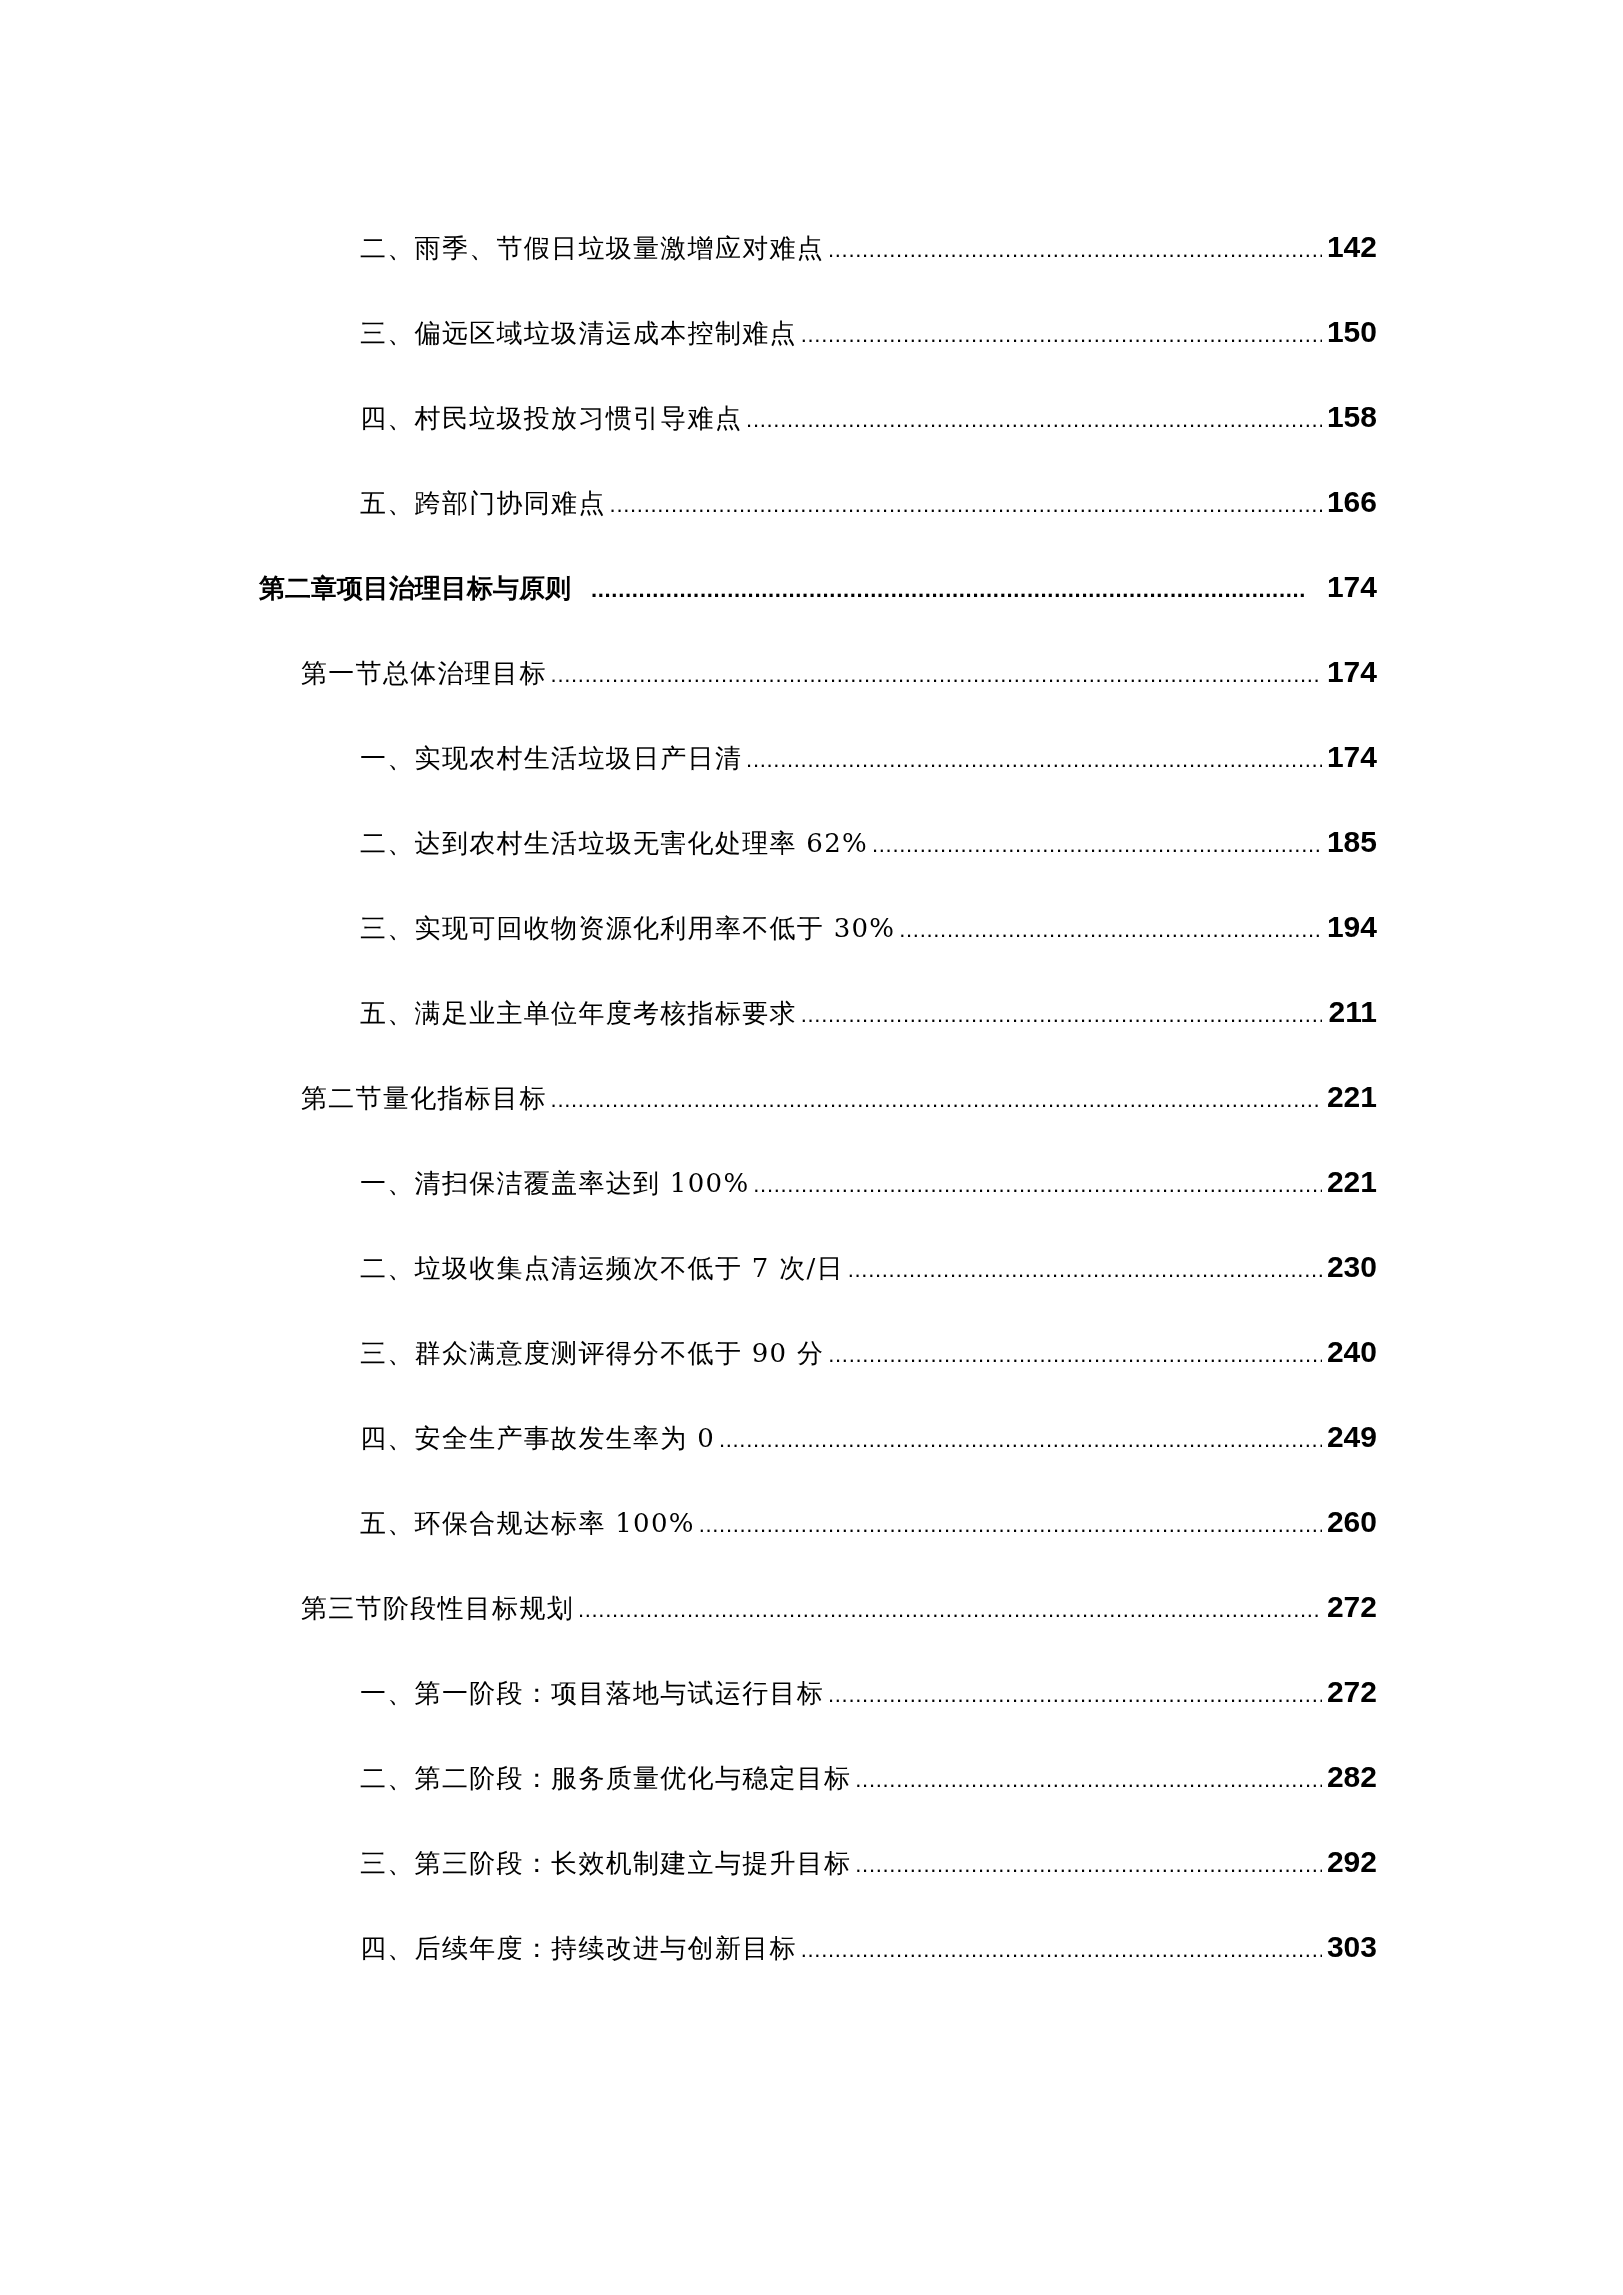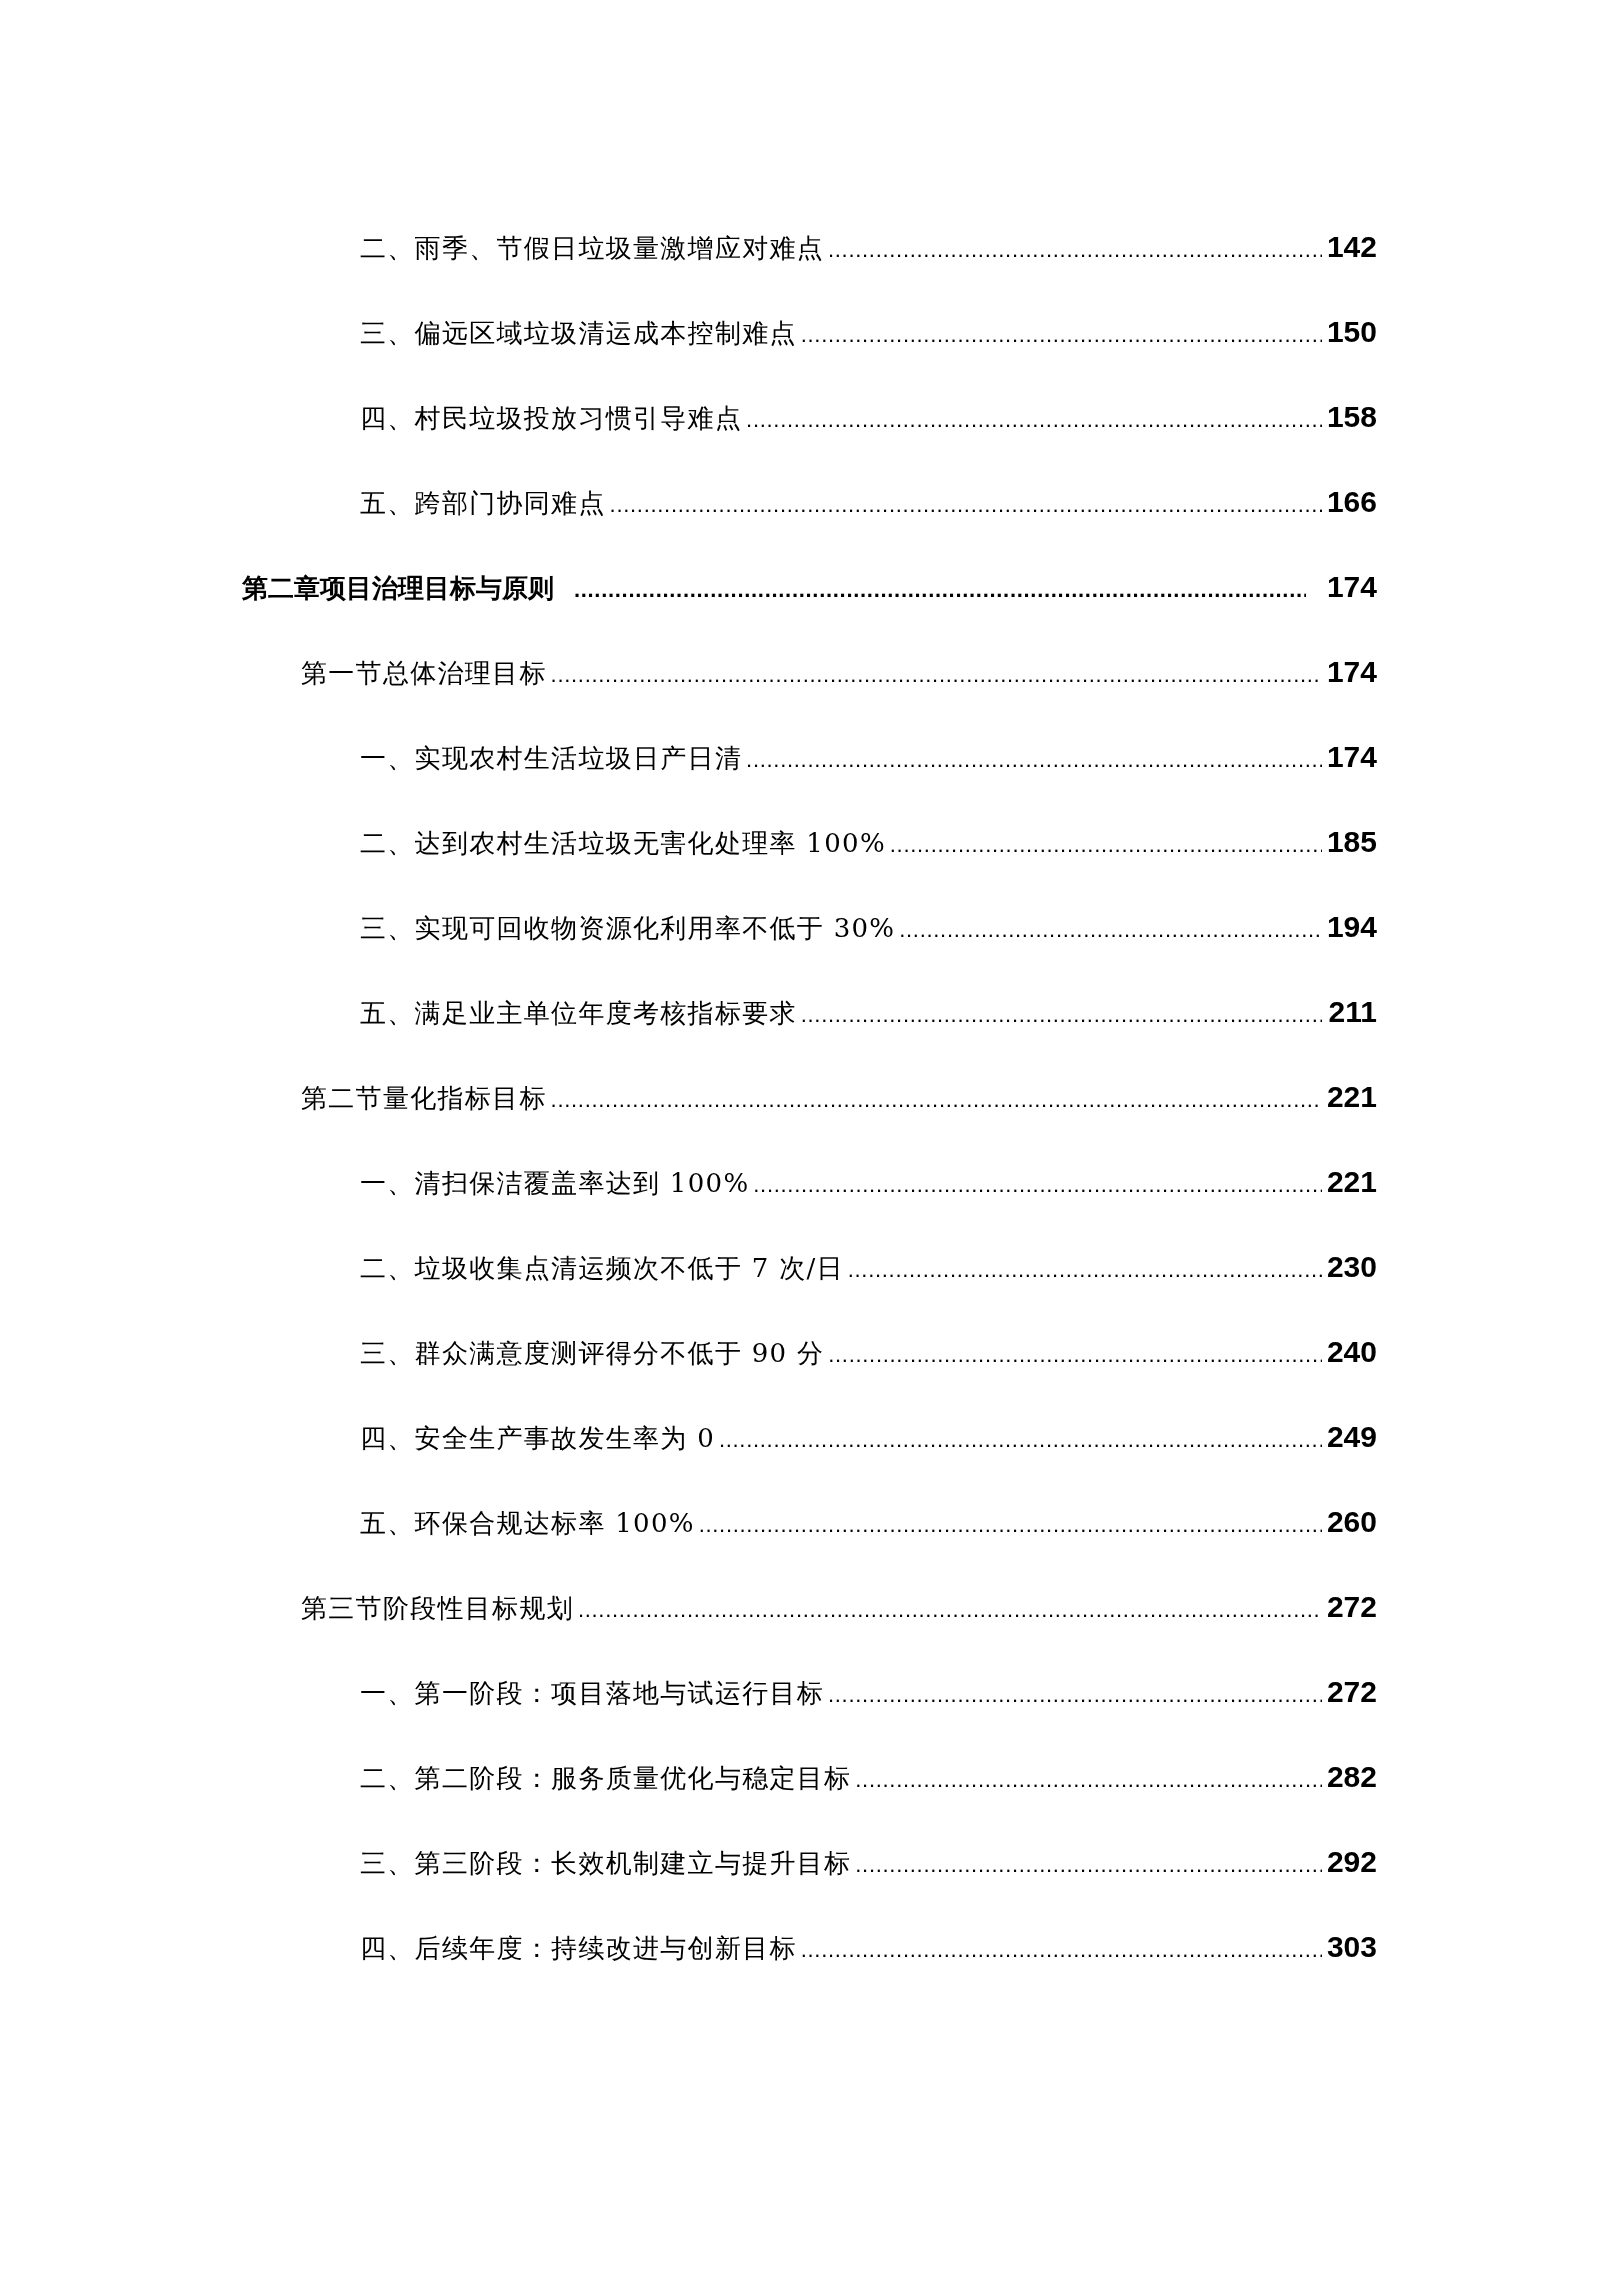--- a/index.html
+++ b/index.html
@@ -27,21 +27,21 @@
       display: flex;
       align-items: center;
     }
     .toc-line {
       position: absolute;
       right: 246px;
       display: flex;
       align-items: baseline;
       white-space: nowrap;
     }
-    .toc-row.level-1 .toc-line { left: 242px; gap: 16px; }
+    .toc-row.level-1 .toc-line { left: 259px; gap: 16px; }
     .toc-row.level-2 .toc-line { left: 301px; }
     .toc-row.level-3 .toc-line { left: 360px; }
     .toc-title {
       font-size: 26px;
       letter-spacing: 1.3px;
       flex: 0 0 auto;
     }
     .toc-row.level-1 .toc-title {
       font-weight: bold;
       letter-spacing: 0px;
@@ -117,21 +117,21 @@
   </div>
   <div class="toc-row level-3">
     <div class="toc-line">
       <span class="toc-title">一、实现农村生活垃圾日产日清</span>
       <span class="toc-leader"></span>
       <span class="toc-page">174</span>
     </div>
   </div>
   <div class="toc-row level-3">
     <div class="toc-line">
-      <span class="toc-title">二、达到农村生活垃圾无害化处理率 100%</span>
+      <span class="toc-title">二、达到农村生活垃圾无害化处理率 62%</span>
       <span class="toc-leader"></span>
       <span class="toc-page">185</span>
     </div>
   </div>
   <div class="toc-row level-3">
     <div class="toc-line">
       <span class="toc-title">三、实现可回收物资源化利用率不低于 30%</span>
       <span class="toc-leader"></span>
       <span class="toc-page">194</span>
     </div>

